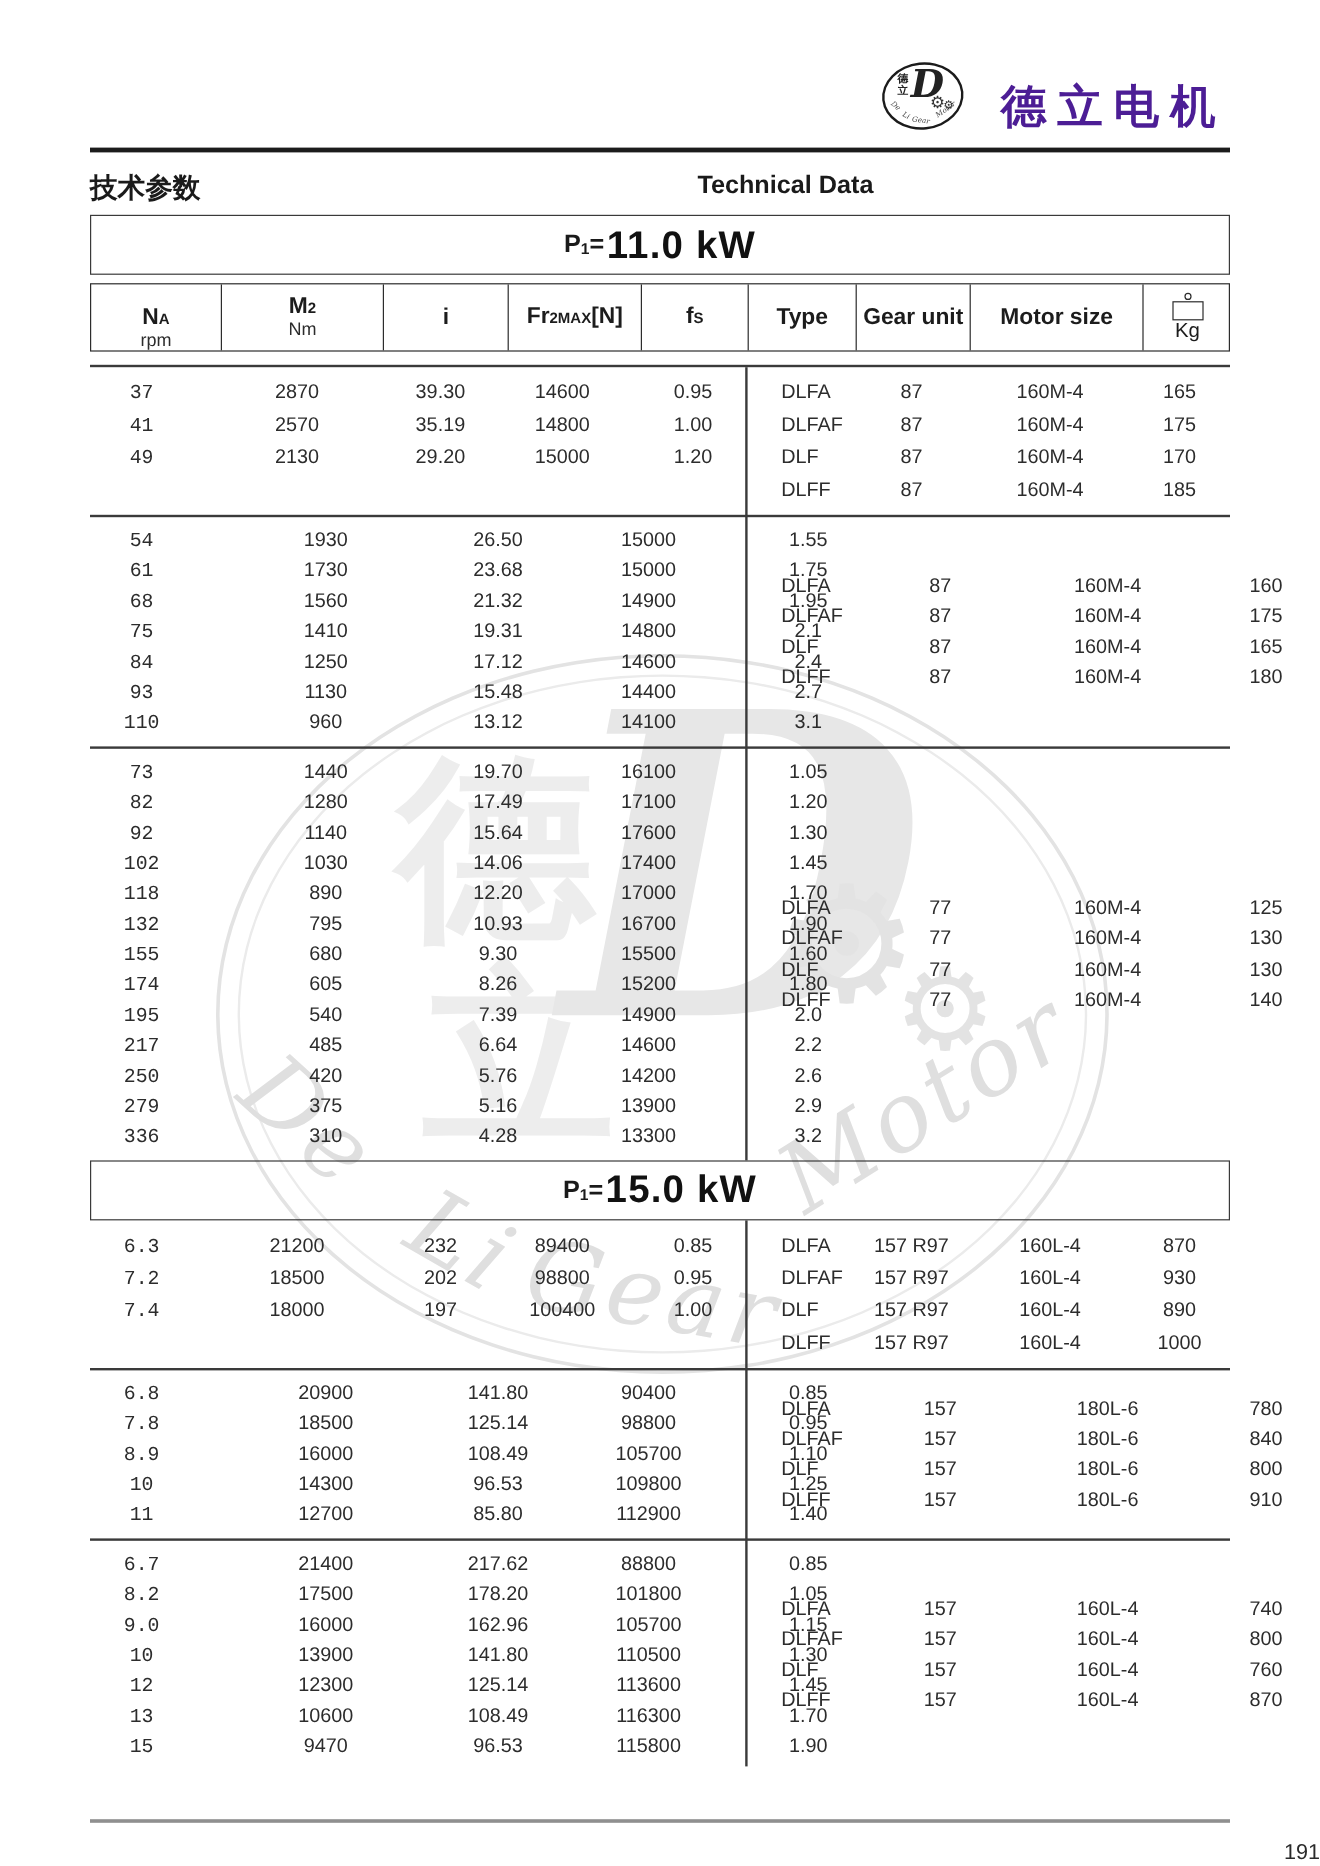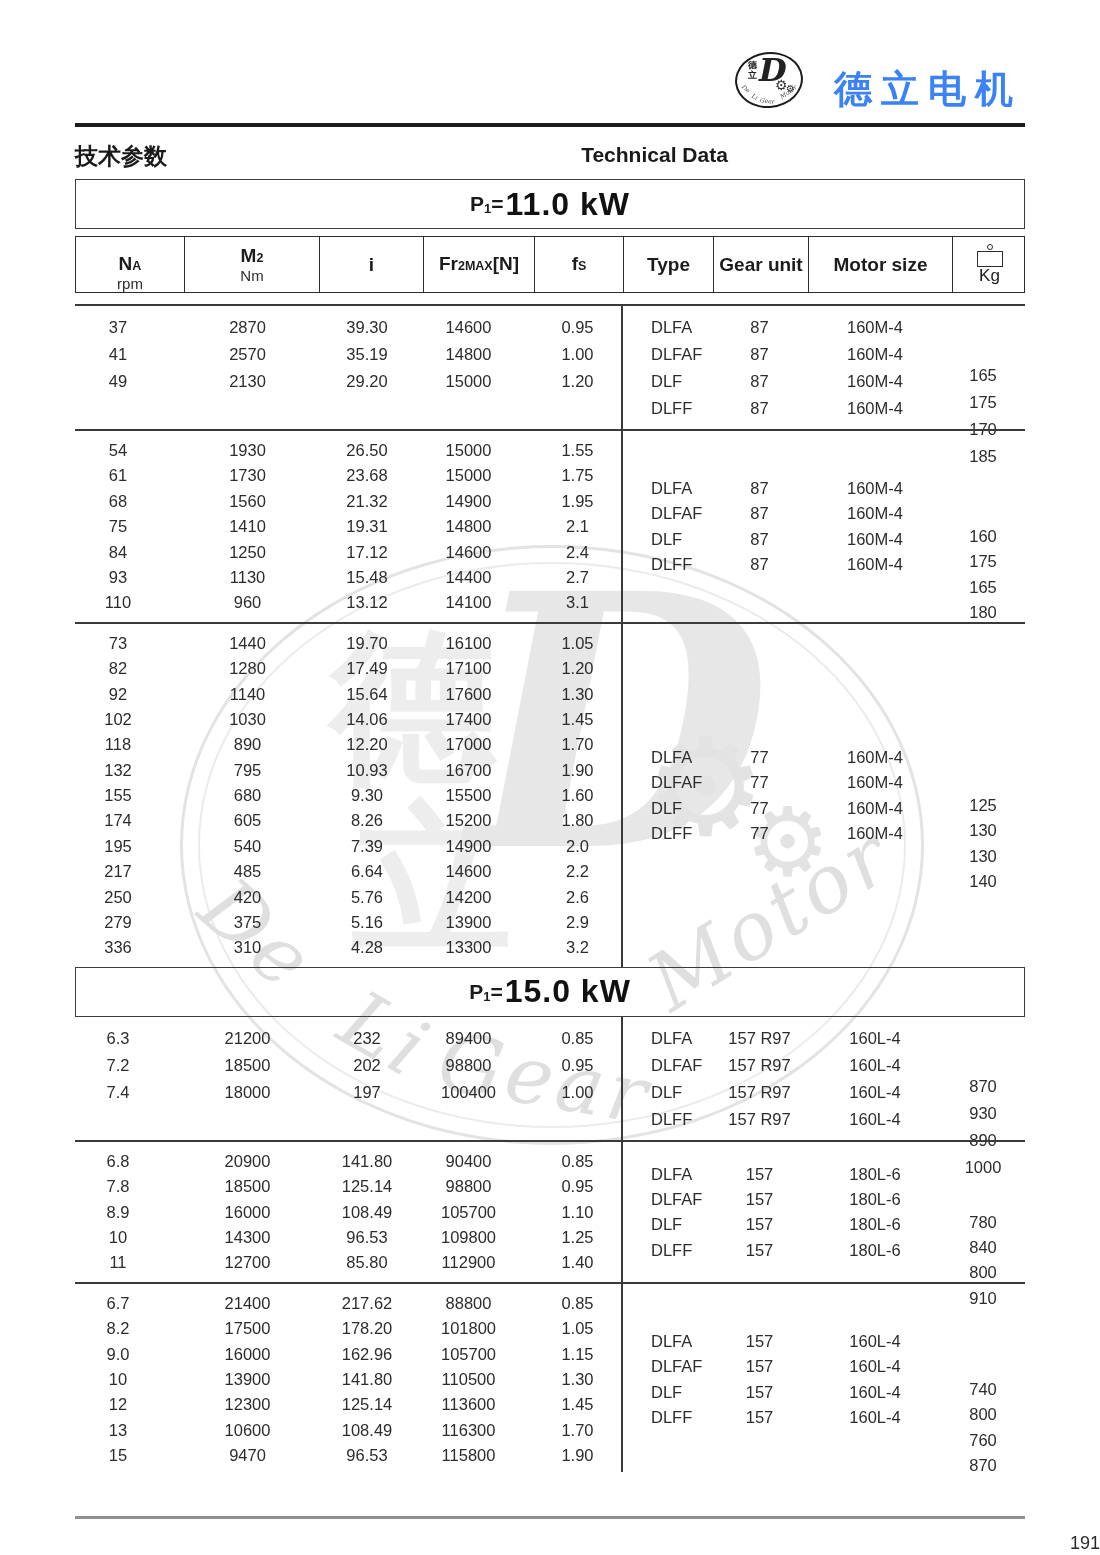--- a/index.html
+++ b/index.html
@@ -36,21 +36,21 @@
   .logo-gear1 { position:absolute; left:40px; top:26px; font-size:14px; line-height:1; color:#333; }
   .logo-gear2 { position:absolute; left:51px; top:32px; font-size:10px; line-height:1; color:#333; }
   .logo-zh { position:absolute; left:13px; top:8px; width:11px; font-size:9px; line-height:10px; color:#222; font-weight:bold; }
   .logo-word { position:absolute; font-family:"DejaVu Serif",serif; font-style:italic;
                font-size:6px; color:#444; white-space:nowrap; }
   .lw1 { left:7px; top:33px; transform:rotate(42deg); }
   .lw2 { left:17px; top:41px; transform:rotate(28deg); }
   .lw3 { left:25px; top:45px; transform:rotate(8deg); }
   .lw4 { left:44px; top:36px; transform:rotate(-35deg); }
   .brand-name { position:absolute; right:78px; top:64px; font-family:"DejaVu Serif",serif;
-                font-weight:bold; font-size:38px; letter-spacing:9px; color:#3b82f6; }
+                font-weight:bold; font-size:38px; letter-spacing:9px; color:#4c1d95; }
   .top-rule { height:4px; background:#1c1c1c; margin:0 75px; }
 
   
   .section-head { position:relative; margin:14px 75px 10px; height:28px; }
   .head-zh { position:absolute; left:0; top:0; font-size:23px; font-weight:bold; color:#1a1a1a; }
   .head-en { position:absolute; left:61%; top:2px; transform:translateX(-50%);
              font-size:21px; font-weight:bold; color:#1a1a1a; }
 
   .content { margin:0 75px; width:950px; }
 
@@ -81,26 +81,26 @@
   .data-area.s2 .divider { bottom:44px; }
   .block { display:flex; position:relative; }
   .block + .block { border-top:2px solid #3a3a3a; }
   .block.aligned { padding:8px 0 7px; }
   .block.centered { padding:7px 0 6px; align-items:center; }
   .block.pad-bottom { padding-bottom:47px; }
   .ltab { width:547px; }
   .rtab { width:403px; }
   .lrow { display:grid; grid-template-columns:108px 135px 104px 111px 89px; height:27px; line-height:27px; }
   .rrow { display:grid; grid-template-columns:90px 95px 144px 74px; height:27px; line-height:27px; }
-  .centered .lrow, .centered .rrow { height:25.4px; line-height:25.4px; }
+  .centered .lrow, .centered .rrow { height:25.4px; line-height:25.4px;gap:24px; }
   .cell { text-align:center; font-size:16.5px; color:#2c2c2c; white-space:nowrap; }
-  .lc0 { padding-right:22px; } .lc1 { padding-right:6px; } .lc2 { padding-right:6px; }
+  .lc0 { padding-right:22px;font-family:Liberation Mono, monospace; } .lc1 { padding-right:6px; } .lc2 { padding-right:6px; }
   .lc3 { padding-right:18px; } .lc4 { }
   .rc0 { text-align:left; padding-left:29px; }
-  .rc2 { padding-right:8px; } .rc3 { padding-right:10px;margin-top:48px; }
+  .rc2 { padding-right:8px; } .rc3 { padding-right:10px; }
 
   
   .bottom-rule { height:3px; background:#8f8f8f; margin:0 75px; }
   .page-num { text-align:right; font-size:18px; color:#2a2a2a; margin-top:14px; }
 </style>
 </head>
 <body>
 
 <div class="page">
 

